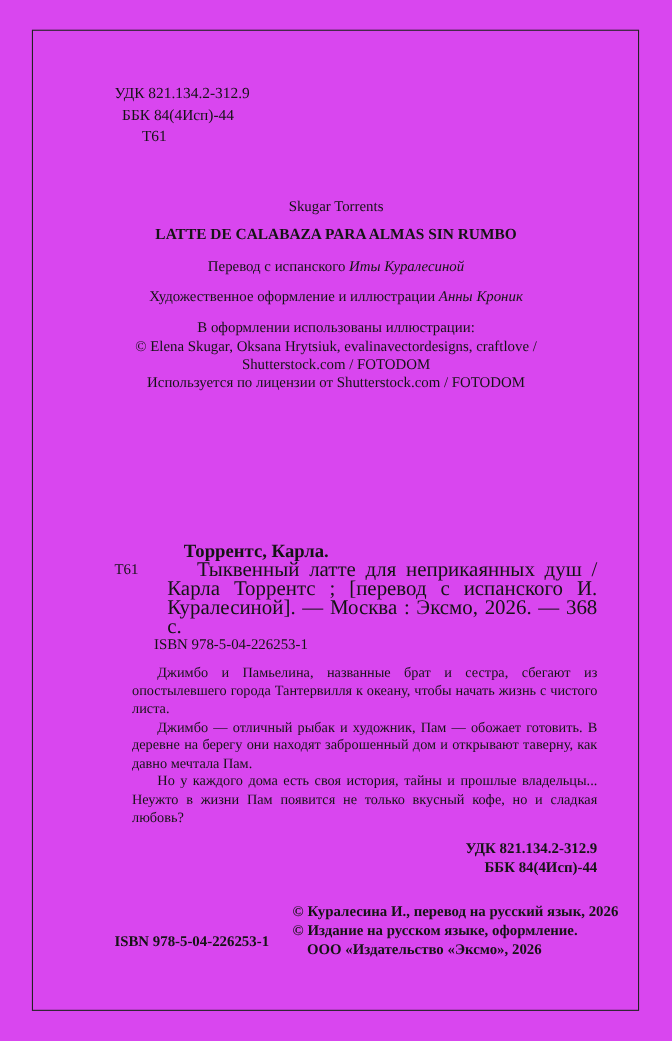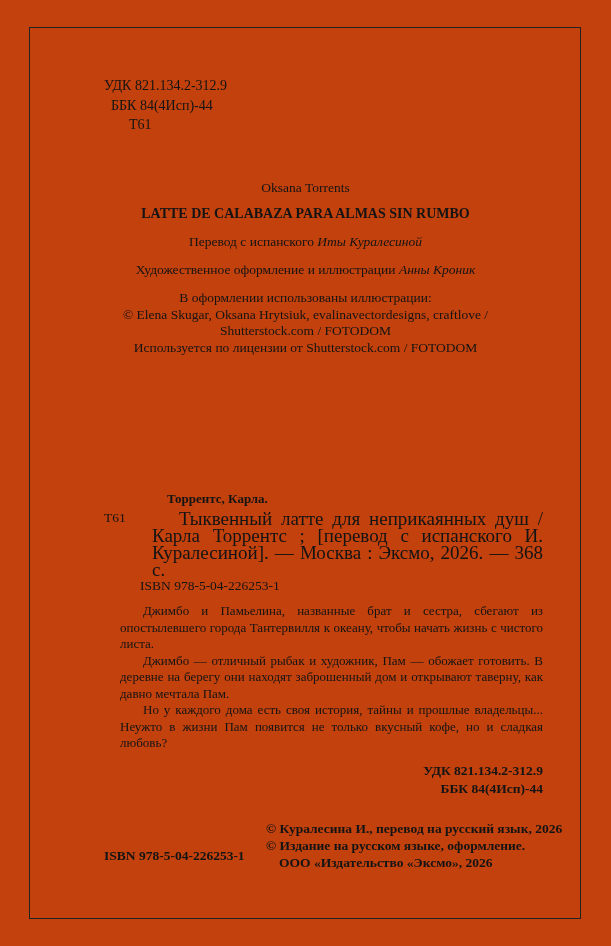--- a/index.html
+++ b/index.html
@@ -1,21 +1,21 @@
 <!DOCTYPE html>
 <html lang="ru"><head>
 <meta charset="utf-8">
 <style>
   html, body { margin: 0; padding: 0; background: #e8e8e8; }
   .page {
     position: relative;
     width: 611px;
     height: 946px;
     margin: 0 auto;
-    background: #c2410c;
+    background: #d946ef;
     font-family: "Liberation Serif", "DejaVu Serif", serif;
     color: #141414;
     overflow: hidden;
   }
   .frame {
     position: absolute;
     left: 29px; top: 27px; right: 30px; bottom: 27px;
     border: 1.5px solid #222;
     pointer-events: none;
   }
@@ -43,21 +43,21 @@
   .center .title { font-size: 14px; margin-bottom: 11px; font-weight: bold; }
   .center .design-row { margin-bottom: 12px; }
   .center .tight { line-height: 16.5px; }
   .center .credit { max-width: 420px; margin: 0 auto; }
   .it { font-style: italic; }
 
   
   .cat-author {
     position: absolute;
     left: 167px; top: 491px;
-    font-size: 13px;
+    font-size: 17px;
     font-weight: bold;
   }
   .cat-sign {
     position: absolute;
     left: 104px; top: 510px;
     font-size: 13.5px;
   }
   .cat-desc {
     position: absolute;
     left: 140px; right: 68px; top: 510px;
@@ -120,21 +120,21 @@
 <div class="page">
   <div class="frame"></div>
 
   <div class="top-codes">
     <div class="udk">УДК 821.134.2-312.9</div>
     <div class="bbk">ББК 84(4Исп)-44</div>
     <div class="sign">Т61</div>
   </div>
 
   <div class="center">
-    <div class="row author">Oksana Torrents</div>
+    <div class="row author">Skugar Torrents</div>
     <div class="row title">LATTE DE CALABAZA PARA ALMAS SIN RUMBO</div>
     <div class="row">
       <span>Перевод с испанского</span>
       <span class="it">Иты Куралесиной</span>
     </div>
     <div class="row design-row">
       <span>Художественное оформление и иллюстрации</span>
       <span class="it">Анны Кроник</span>
     </div>
     <div class="tight">

